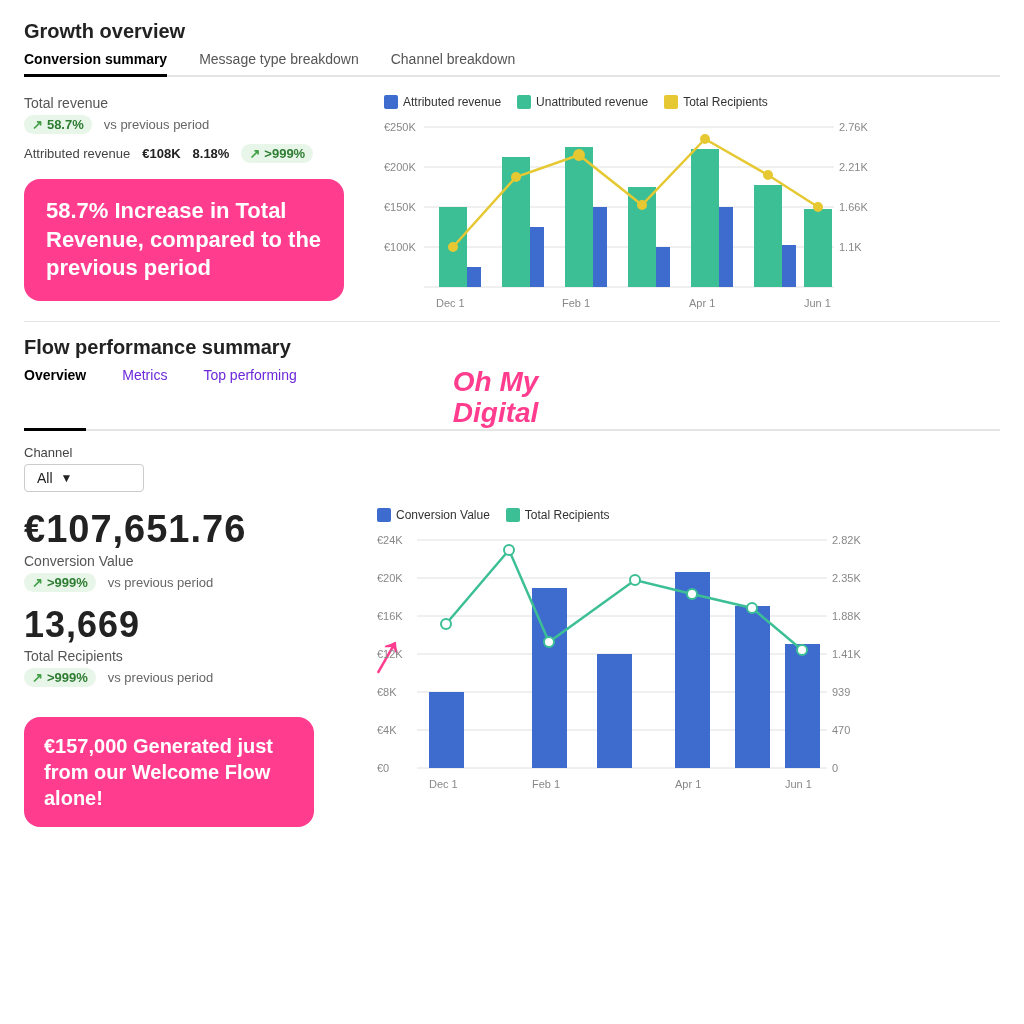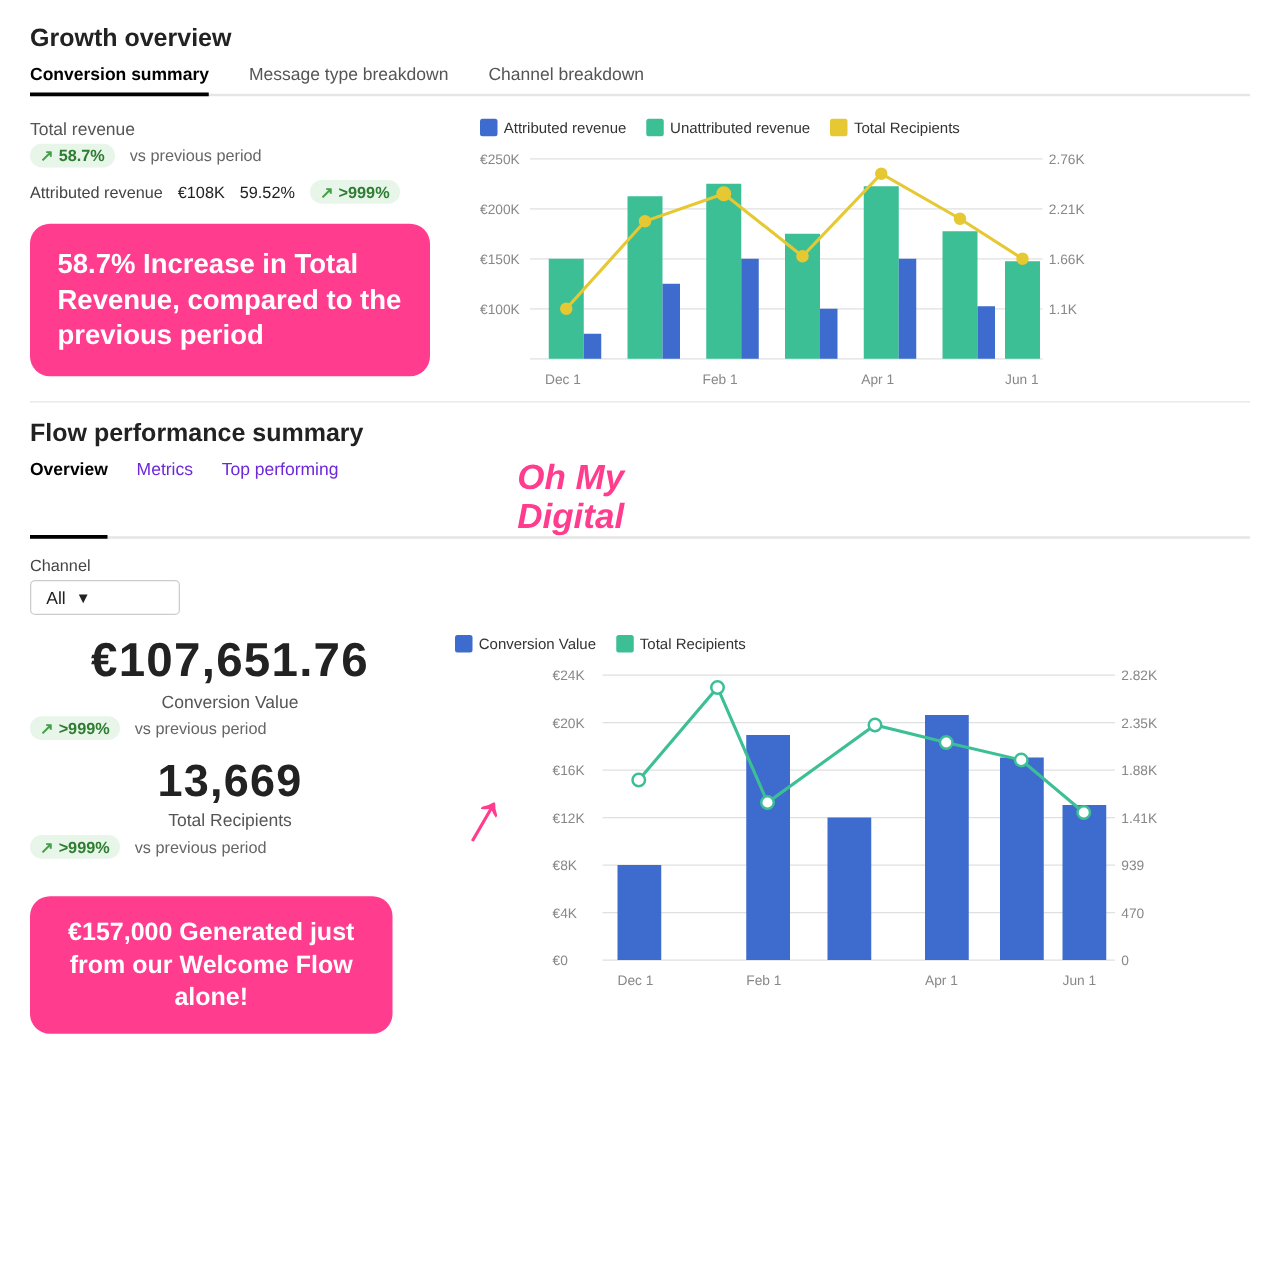--- a/index.html
+++ b/index.html
@@ -82,21 +82,21 @@
       margin-left: 6px;
     }
     .attributed-row {
       display: flex;
       align-items: center;
       gap: 12px;
       margin-top: 10px;
       font-size: 13px;
       color: #444;
     }
-    .attributed-row .val { color: #222; font-weight: 400; }
+    .attributed-row .val { color: #222; font-weight: 700; }
     .callout-box {
       background: #ff3c8e;
       color: #fff;
       border-radius: 16px;
       padding: 18px 22px;
       font-size: 22px;
       font-weight: 700;
       line-height: 1.3;
       margin-top: 16px;
       max-width: 320px;
@@ -128,21 +128,21 @@
       height: 190px;
     }
     .divider {
       border: none;
       border-top: 1px solid #e5e5e5;
       margin: 14px 0;
     }
     .flow-section { }
     .sub-tabs {
       display: flex;
-      gap: 23px;
+      gap: 36px;
       border-bottom: 2px solid #e5e5e5;
       margin-bottom: 14px;
     }
     .sub-tab {
       font-size: 14px;
       padding-bottom: 7px;
       cursor: pointer;
       color: #6d28d9;
       position: relative;
     }
@@ -170,23 +170,22 @@
       border: 1px solid #ccc;
       border-radius: 4px;
       padding: 5px 12px;
       font-size: 14px;
       cursor: pointer;
       margin-bottom: 16px;
       min-width: 120px;
     }
     .bottom-panel {
       display: flex;
-      gap: 20px;
-      position: relative;
-      text-align: center;
+      gap: 33px;
+      position: relative;
     }
     .bottom-left {
       flex: 0 0 320px;
       position: relative;
     }
     .big-number-2 {
       font-size: 38px;
       font-weight: 700;
       letter-spacing: 1px;
       margin-bottom: 2px;
@@ -258,21 +257,21 @@
           <span class="badge-pill">
             <span class="arrow-up">↗</span>
             <span>58.7%</span>
           </span>
           <span class="vs-text">vs previous period</span>
         </div>
 
         <div class="attributed-row">
           <span>Attributed revenue</span>
           <span class="val">€108K</span>
-          <span class="val">59.52%</span>
+          <span class="val">8.18%</span>
           <span class="badge-pill">
             <span class="arrow-up">↗</span>
             <span>&gt;999%</span>
           </span>
         </div>
 
         <div class="callout-box">58.7% Increase in Total Revenue, compared to the previous period</div>
       </div>
 
       <div class="chart-panel">

